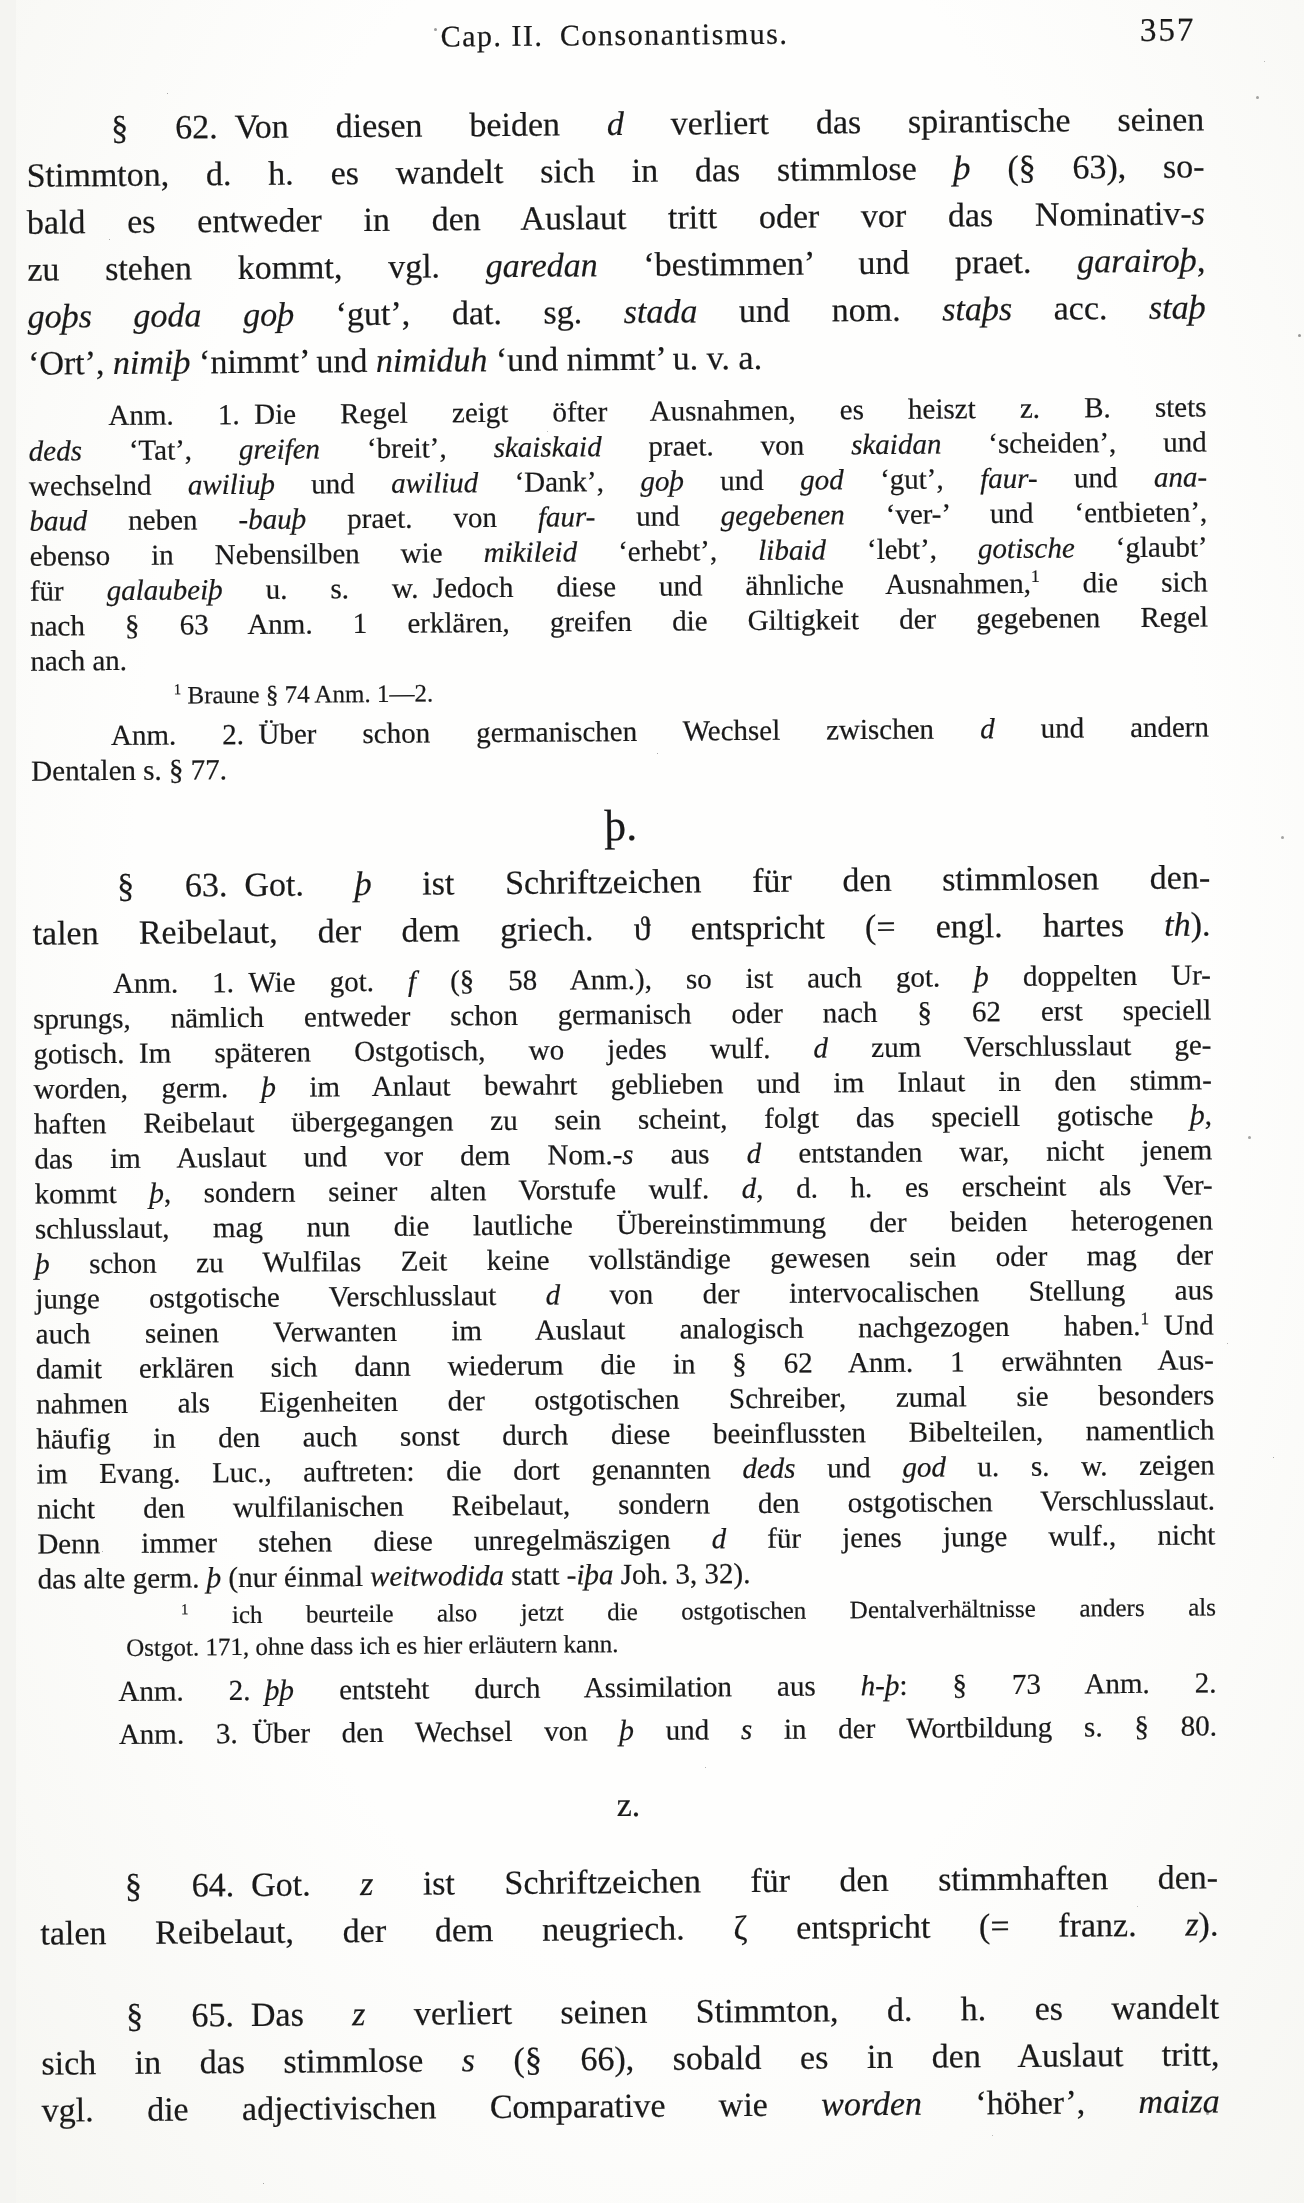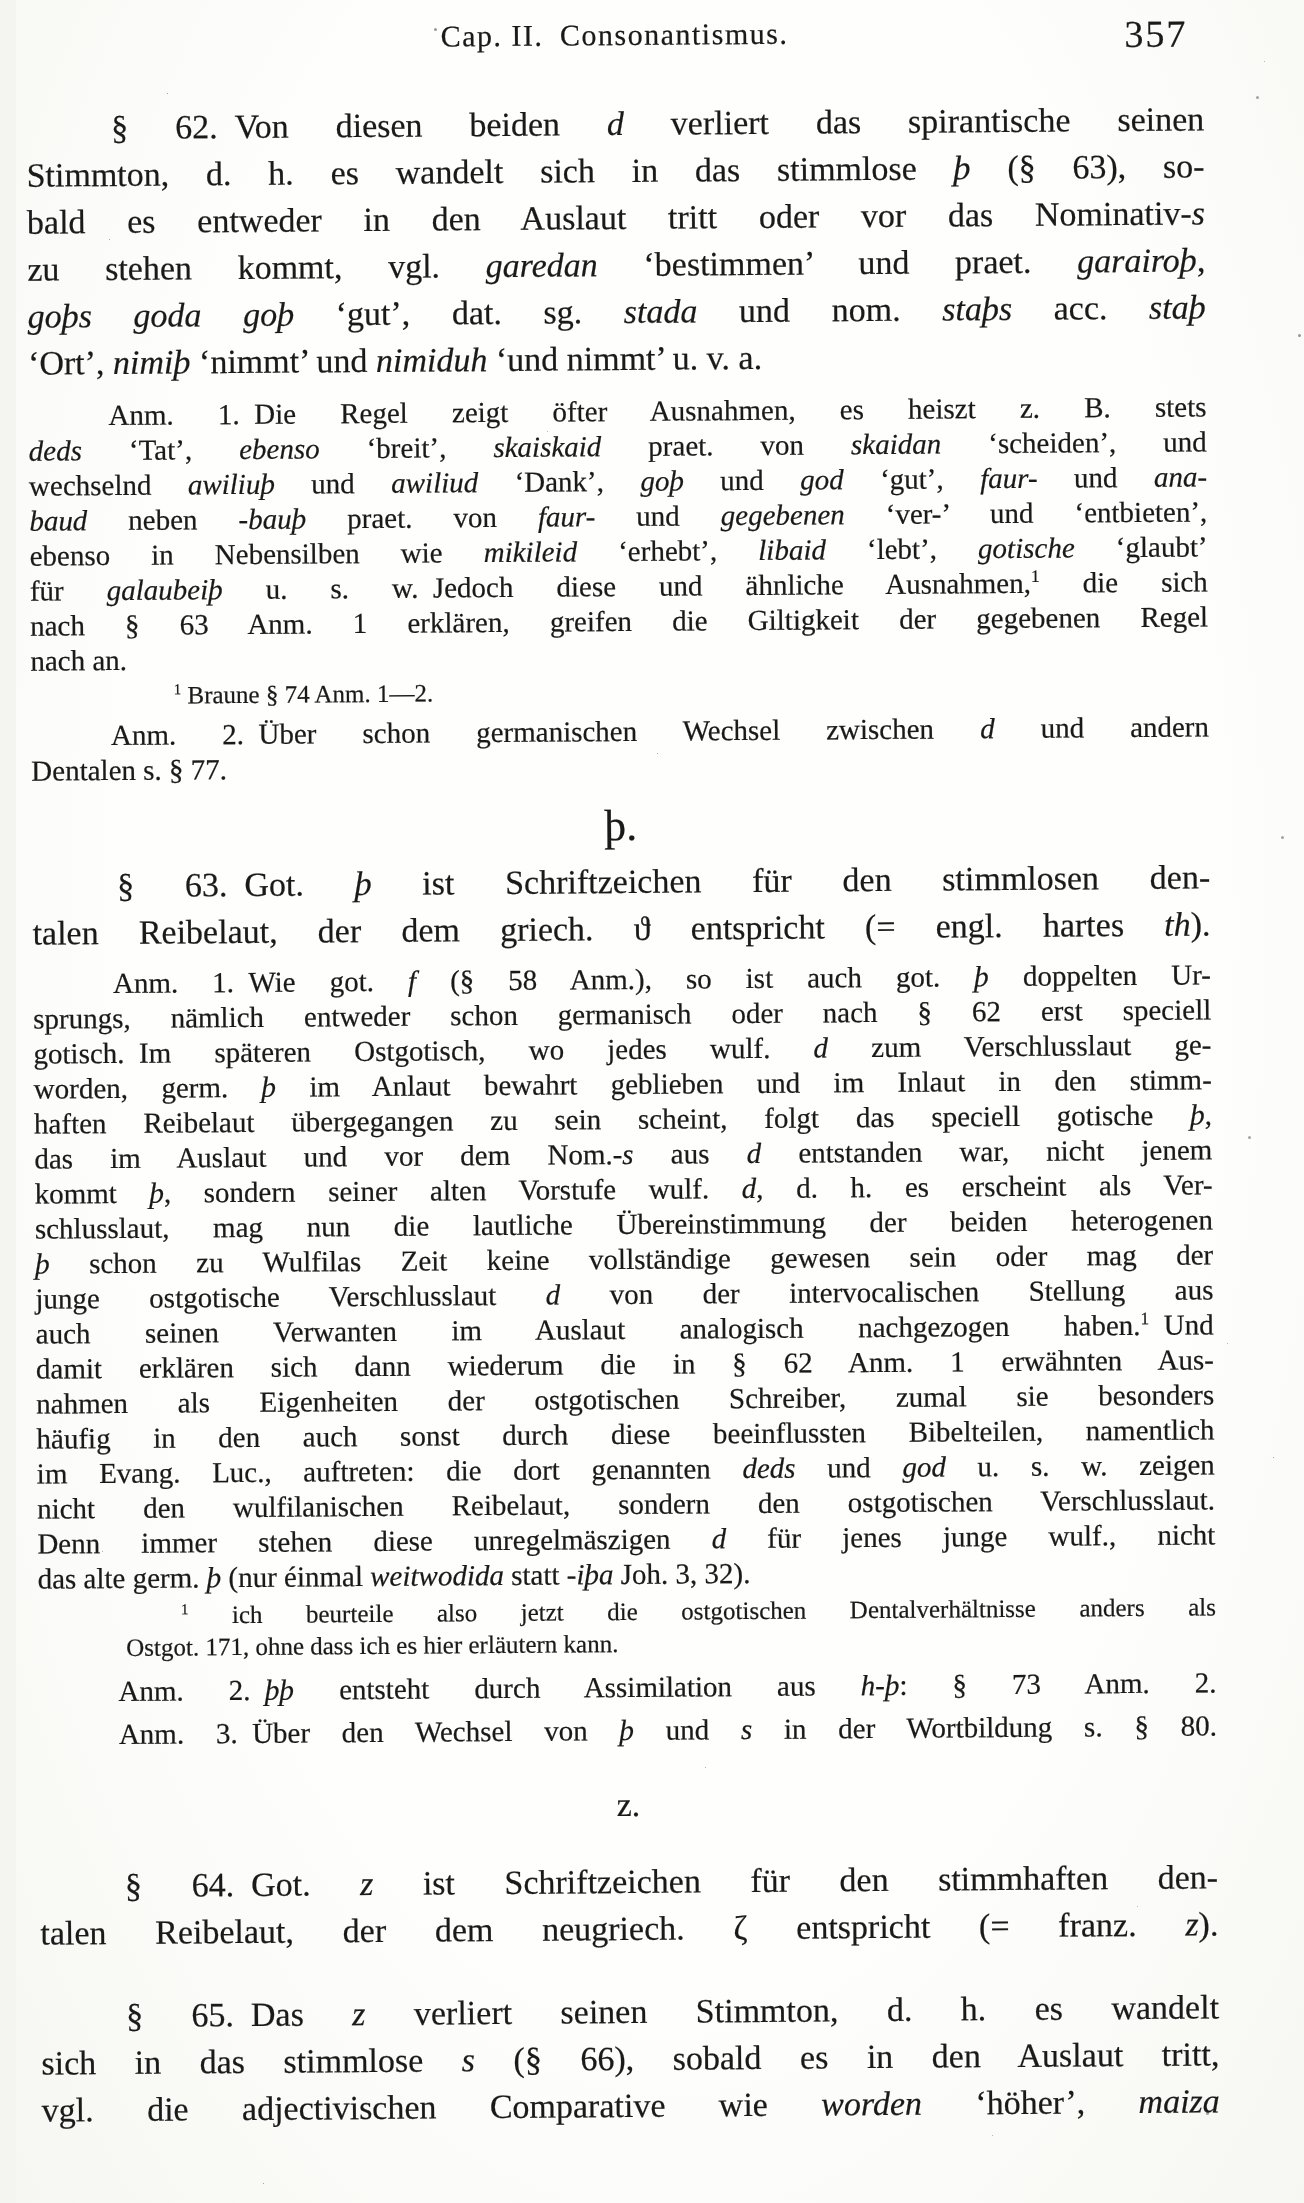--- a/index.html
+++ b/index.html
@@ -11,21 +11,21 @@
     color:#1a1a1a;
     margin-left:16px;
     -webkit-text-stroke:0.25px rgba(20,20,20,.85);
   }
   .text-block{
     position:absolute;left:16px;top:18px;width:1178px;
     transform:rotate(-0.45deg);transform-origin:50% 40%;
   }
   .page-header{position:relative;height:46px;font-size:30px;margin-bottom:0;}
   .chapter{display:block;text-align:center;letter-spacing:1.5px;}
-  .page-number{position:absolute;right:16px;top:-2px;font-size:38px;letter-spacing:2px;}
+  .page-number{position:absolute;right:8px;top:-2px;font-size:33px;letter-spacing:2px;}
   .para{margin:0;}
   .line{text-align:justify;text-align-last:justify;text-justify:inter-word;}
   .line.last{text-align-last:left;}
   .main .line{font-size:34px;line-height:47px;}
   .main .line.indent{text-indent:85px;}
   .anm .line{font-size:29px;line-height:35px;}
   .anm .line.indent{text-indent:80px;}
   .fn{margin-left:88px;}
   .fn .line{font-size:25px;line-height:32px;}
   .fn .line.indent{text-indent:55px;}
@@ -86,21 +86,21 @@
   <div class="para main" data-name="section-62-paragraph">
         <div class="line indent" data-name="text-line"><span>§ 62. Von diesen beiden </span><i>d</i><span> verliert das spirantische seinen</span></div>
         <div class="line" data-name="text-line"><span>Stimmton, d. h. es wandelt sich in das stimmlose </span><i>þ</i><span> (§ 63), so-</span></div>
         <div class="line" data-name="text-line"><span>bald es entweder in den Auslaut tritt oder vor das Nominativ-</span><i>s</i></div>
         <div class="line" data-name="text-line"><span>zu stehen kommt, vgl. </span><i>garedan</i><span> ‘bestimmen’ und praet. </span><i>garairoþ</i><span>,</span></div>
         <div class="line" data-name="text-line"><i>goþs goda goþ</i><span> ‘gut’, dat. sg. </span><i>stada</i><span> und nom. </span><i>staþs</i><span> acc. </span><i>staþ</i></div>
         <div class="line last" data-name="text-line"><span>‘Ort’, </span><i>nimiþ</i><span> ‘nimmt’ und </span><i>nimiduh</i><span> ‘und nimmt’ u. v. a.</span></div>
       </div>
       <div class="para anm" data-name="section-62-anm-1">
         <div class="line indent" data-name="text-line"><span>Anm. 1. Die Regel zeigt öfter Ausnahmen, es heiszt z. B. stets</span></div>
-        <div class="line" data-name="text-line"><i>deds</i><span> ‘Tat’, </span><i>ebenso</i><span> ‘breit’, </span><i>skaiskaid</i><span> praet. von </span><i>skaidan</i><span> ‘scheiden’, und</span></div>
+        <div class="line" data-name="text-line"><i>deds</i><span> ‘Tat’, </span><i>greifen</i><span> ‘breit’, </span><i>skaiskaid</i><span> praet. von </span><i>skaidan</i><span> ‘scheiden’, und</span></div>
         <div class="line" data-name="text-line"><span>wechselnd </span><i>awiliuþ</i><span> und </span><i>awiliud</i><span> ‘Dank’, </span><i>goþ</i><span> und </span><i>god</i><span> ‘gut’, </span><i>faur-</i><span> und </span><i>ana-</i></div>
         <div class="line" data-name="text-line"><i>baud</i><span> neben </span><i>-bauþ</i><span> praet. von </span><i>faur-</i><span> und </span><i>gegebenen</i><span> ‘ver-’ und ‘entbieten’,</span></div>
         <div class="line" data-name="text-line"><span>ebenso in Nebensilben wie </span><i>mikileid</i><span> ‘erhebt’, </span><i>libaid</i><span> ‘lebt’, </span><i>gotische</i><span> ‘glaubt’</span></div>
         <div class="line" data-name="text-line"><span>für </span><i>galaubeiþ</i><span> u. s. w. Jedoch diese und ähnliche Ausnahmen,</span><sup>1</sup><span> die sich</span></div>
         <div class="line" data-name="text-line"><span>nach § 63 Anm. 1 erklären, greifen die Giltigkeit der gegebenen Regel</span></div>
         <div class="line last" data-name="text-line"><span>nach an.</span></div>
       </div>
       <div class="para fn" data-name="footnote-braune">
         <div class="line last indent" data-name="text-line"><sup>1</sup><span> Braune § 74 Anm. 1—2.</span></div>
       </div>

